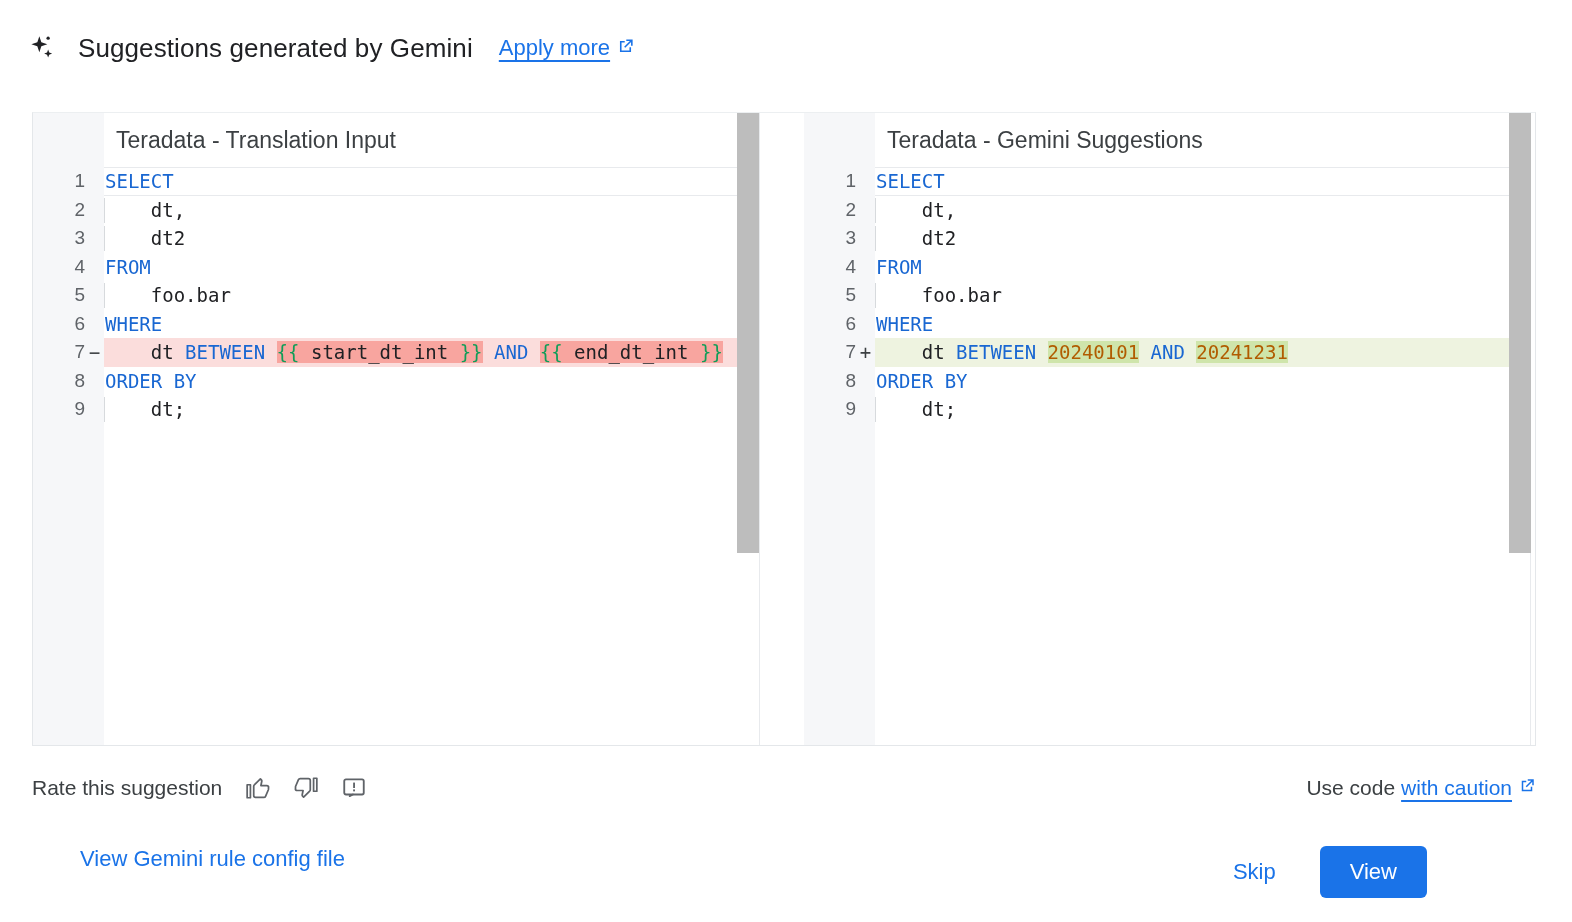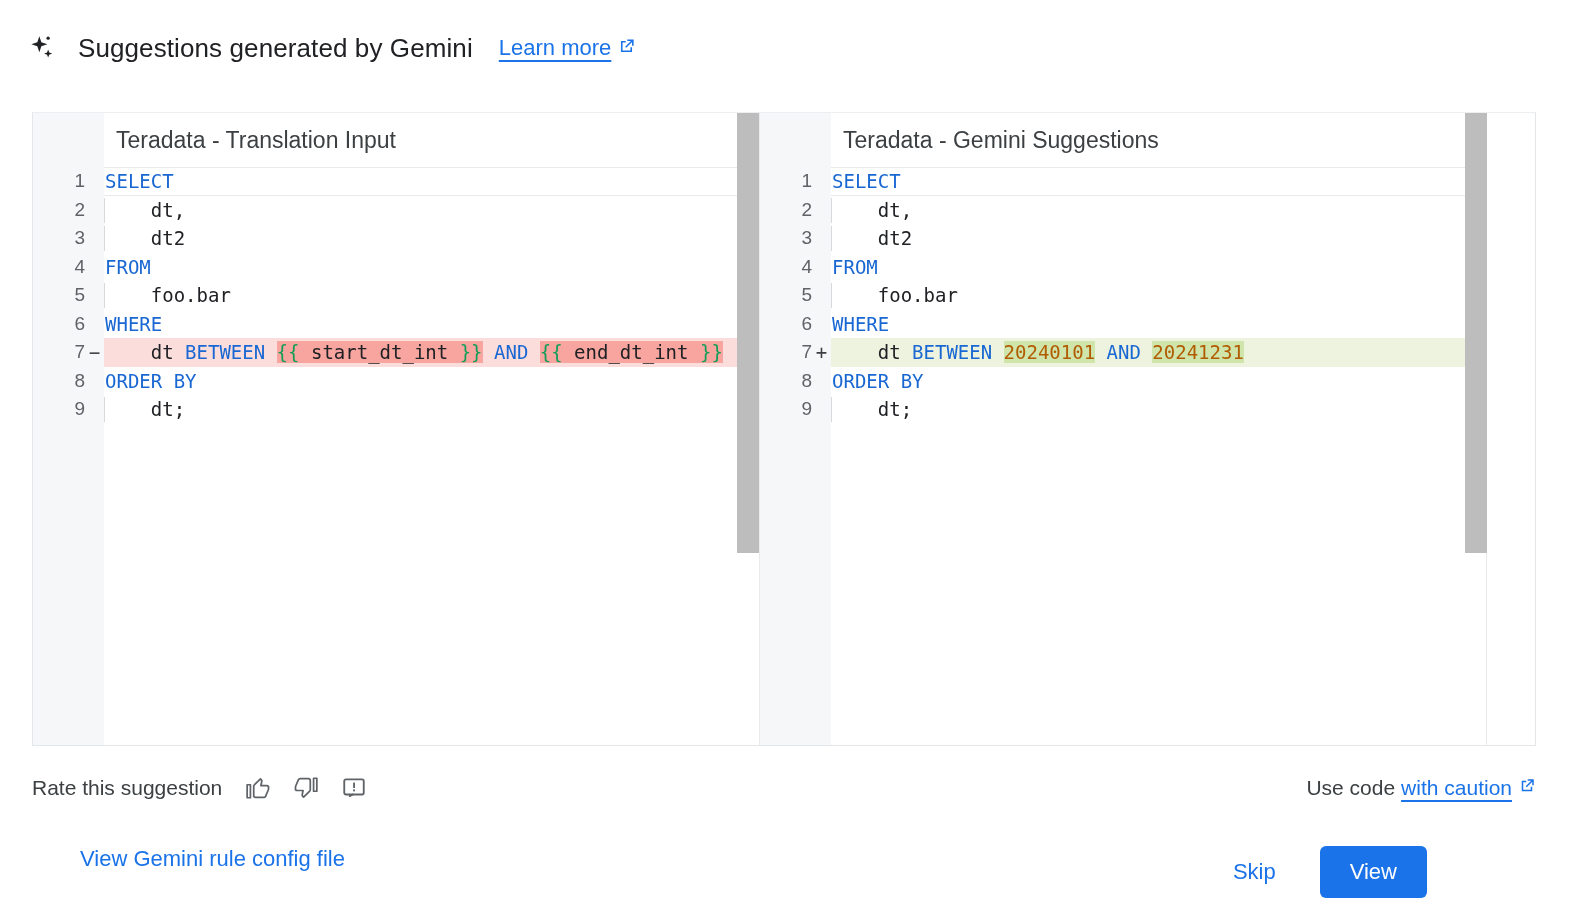--- a/index.html
+++ b/index.html
@@ -61,20 +61,21 @@
   .diff-container {
     position: absolute;
     left: 32px; top: 112px;
     width: 1504px;
     height: 634px;
     border: 1px solid #e4e7ea;
     border-top: 1px solid #eceff1;
     box-sizing: border-box;
     background: #ffffff;
     display: flex;
+    gap: 44px;
   }
   .editor-pane {
     position: relative;
     height: 100%;
     box-sizing: border-box;
     overflow: hidden;
     background: #ffffff;
   }
   .pane-left  { width: 727px; border-right: 1px solid #e8eaed; }
   .pane-right { width: 727px; }
@@ -278,21 +279,21 @@
 <div class="gemini-header">
   <span class="spark-icon">
     <svg width="32" height="32" viewBox="0 0 24 24" aria-hidden="true">
       <path d="M10 3.2 L11.5 7.7 L16 9.2 L11.5 10.7 L10 15.2 L8.5 10.7 L4 9.2 L8.5 7.7 Z" fill="#202124"></path>
       <path d="M16.6 13.2 L17.4 15.4 L19.6 16.2 L17.4 17 L16.6 19.2 L15.8 17 L13.6 16.2 L15.8 15.4 Z" fill="#202124"></path>
       <circle cx="16.6" cy="4.6" r="1.25" fill="#202124"></circle>
     </svg>
   </span>
   <span class="header-title">Suggestions generated by Gemini</span>
   <span class="learn-more">
-    <span class="learn-more-text">Learn more</span>
+    <span class="learn-more-text">Apply more</span>
     <span class="ext-icon">
       <svg width="19" height="19" viewBox="0 0 24 24" aria-hidden="true">
         <path d="M5 5h6v2H7v10h10v-4h2v6H5V5z" fill="#1a73e8"></path>
         <path d="M13 3h8v8h-2V6.4l-7.3 7.3-1.4-1.4L17.6 5H13V3z" fill="#1a73e8"></path>
       </svg>
     </span>
   </span>
 </div>
 
 <div class="diff-container">

